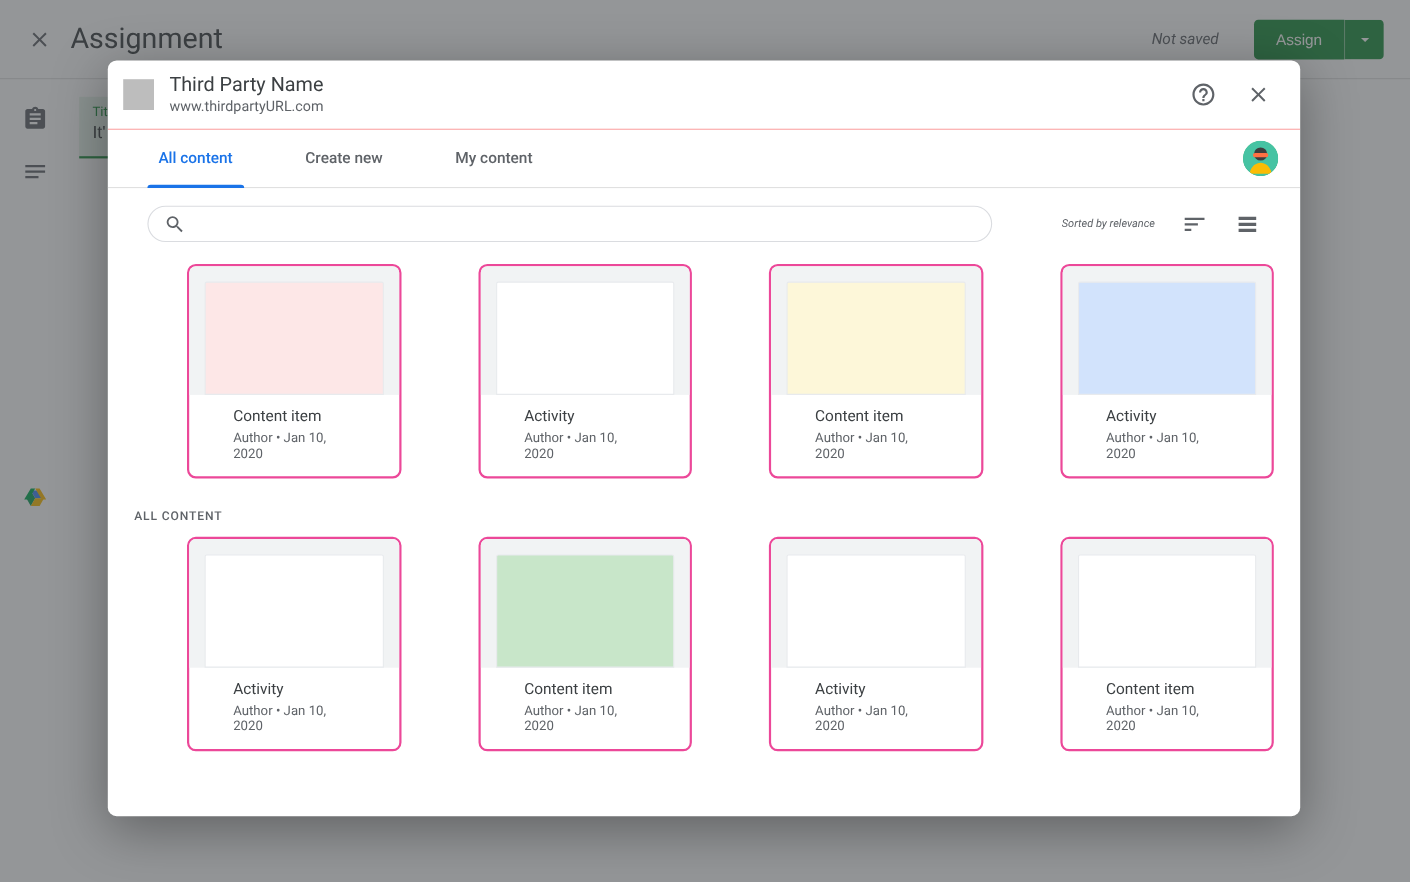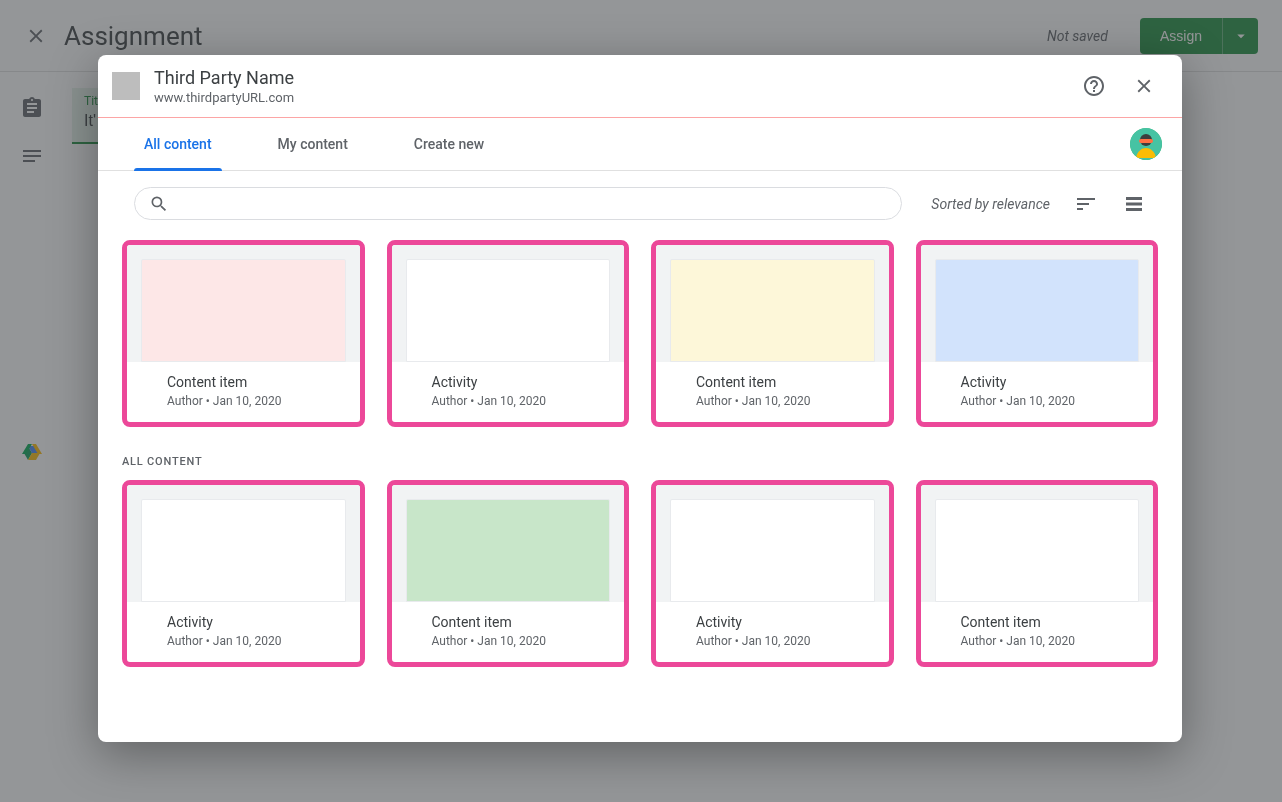--- a/index.html
+++ b/index.html
@@ -61,29 +61,29 @@
   .m-tab.active::after { content:""; position:absolute; left:0; right:0; bottom:-1px; height:3px; background:#1a73e8; border-radius:3px 3px 0 0; }
   .m-avatar { margin-left:auto; width:32px; height:32px; border-radius:50%; background: radial-gradient(circle at 50% 40%, #3d3d3d 0 25%, transparent 26%), linear-gradient(#4fc28c,#2aa876); display:flex; align-items:center; justify-content:center; font-size:16px; overflow:hidden; }
   .m-avatar svg { width:100%; height:100%; }
 
   .m-toolbar { display:flex; align-items:center; padding: 16px 36px 0 36px; gap: 24px; }
   .m-search {
     flex: 0 0 768px; height:33px; border:1px solid #dadce0; border-radius:22px;
     display:flex; align-items:center; padding: 0 14px; gap:10px; color:#5f6368;
   }
   .m-search input { border:none; outline:none; flex:1; font-size:14px; background:transparent; }
-  .m-sortlabel { font-size:14px; color:#5f6368; font-style:italic; margin-left:auto;}
+  .m-sortlabel { font-size:10px; color:#5f6368; font-style:italic; margin-left:auto;}
   .m-toolbar-ic { width:24px; height:24px; color:#5f6368; display:flex; align-items:center; justify-content:center; cursor:pointer; }
 
   .m-content { padding: 20px 24px 24px 24px; overflow:auto; flex:1; }
   .m-section-label { font-size:11px; letter-spacing:0.8px; color:#5f6368; font-weight:500; margin-bottom:12px; }
   .m-grid { display:grid; grid-template-columns: repeat(4, 1fr); gap: 22px; margin-bottom: 28px; }
   .m-card {
-    border:5px solid #ec4899; border-radius:8px; overflow:hidden; background:#fff; cursor:pointer;
-    display:flex; flex-direction:column;
+    border:2px solid #ec4899; border-radius:8px; overflow:hidden; background:#fff; cursor:pointer;
+    display:flex; flex-direction:column;margin-left:48px;
   }
   .m-thumb-wrap { background:#f1f3f4; padding: 14px 14px 0 14px; height: 117px; }
   .m-thumb { width:100%; height:100%; border:1px solid #e8eaed; border-top-left-radius:2px; border-top-right-radius:2px; }
   .m-card-text { padding: 12px 40px 14px 40px; }
   .m-card-title { font-size:14px; color:#3c4043; font-weight:400; }
   .m-card-meta { font-size:12px; color:#5f6368; margin-top:4px; }
 
   svg { display:block; }
 </style>
 </head>
@@ -158,22 +158,22 @@
     </div>
     <div class="m-header-ic">
       <svg viewBox="0 0 24 24" width="22" height="22">
           <path fill="currentColor" d="M19 6.41 17.59 5 12 10.59 6.41 5 5 6.41 10.59 12 5 17.59 6.41 19 12 13.41 17.59 19 19 17.59 13.41 12z"></path>
         </svg>
     </div>
   </div>
 
   <div class="m-tabs-row">
     <div class="m-tab active">All content</div>
+    <div class="m-tab">Create new</div>
     <div class="m-tab">My content</div>
-    <div class="m-tab">Create new</div>
     <div class="m-avatar">
       <svg viewBox="0 0 32 32">
         <circle cx="16" cy="16" r="16" fill="#46c3a3"></circle>
         <circle cx="16" cy="12" r="6" fill="#3d3d3d"></circle>
         <rect x="9" y="11" width="14" height="4" rx="2" fill="#ff7043"></rect>
         <path d="M6 30c1-7 6-10 10-10s9 3 10 10z" fill="#fbbc04"></path>
       </svg>
     </div>
   </div>
 

